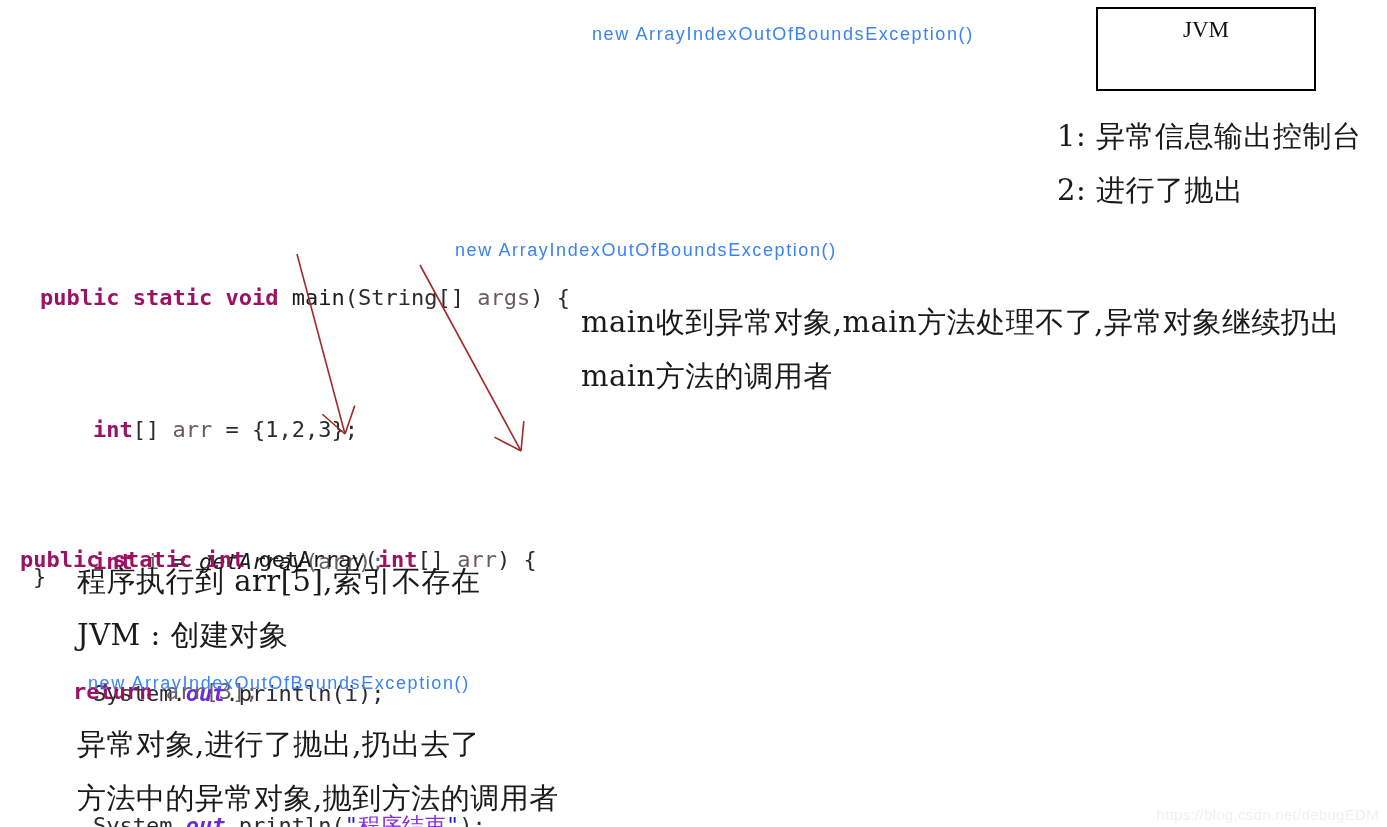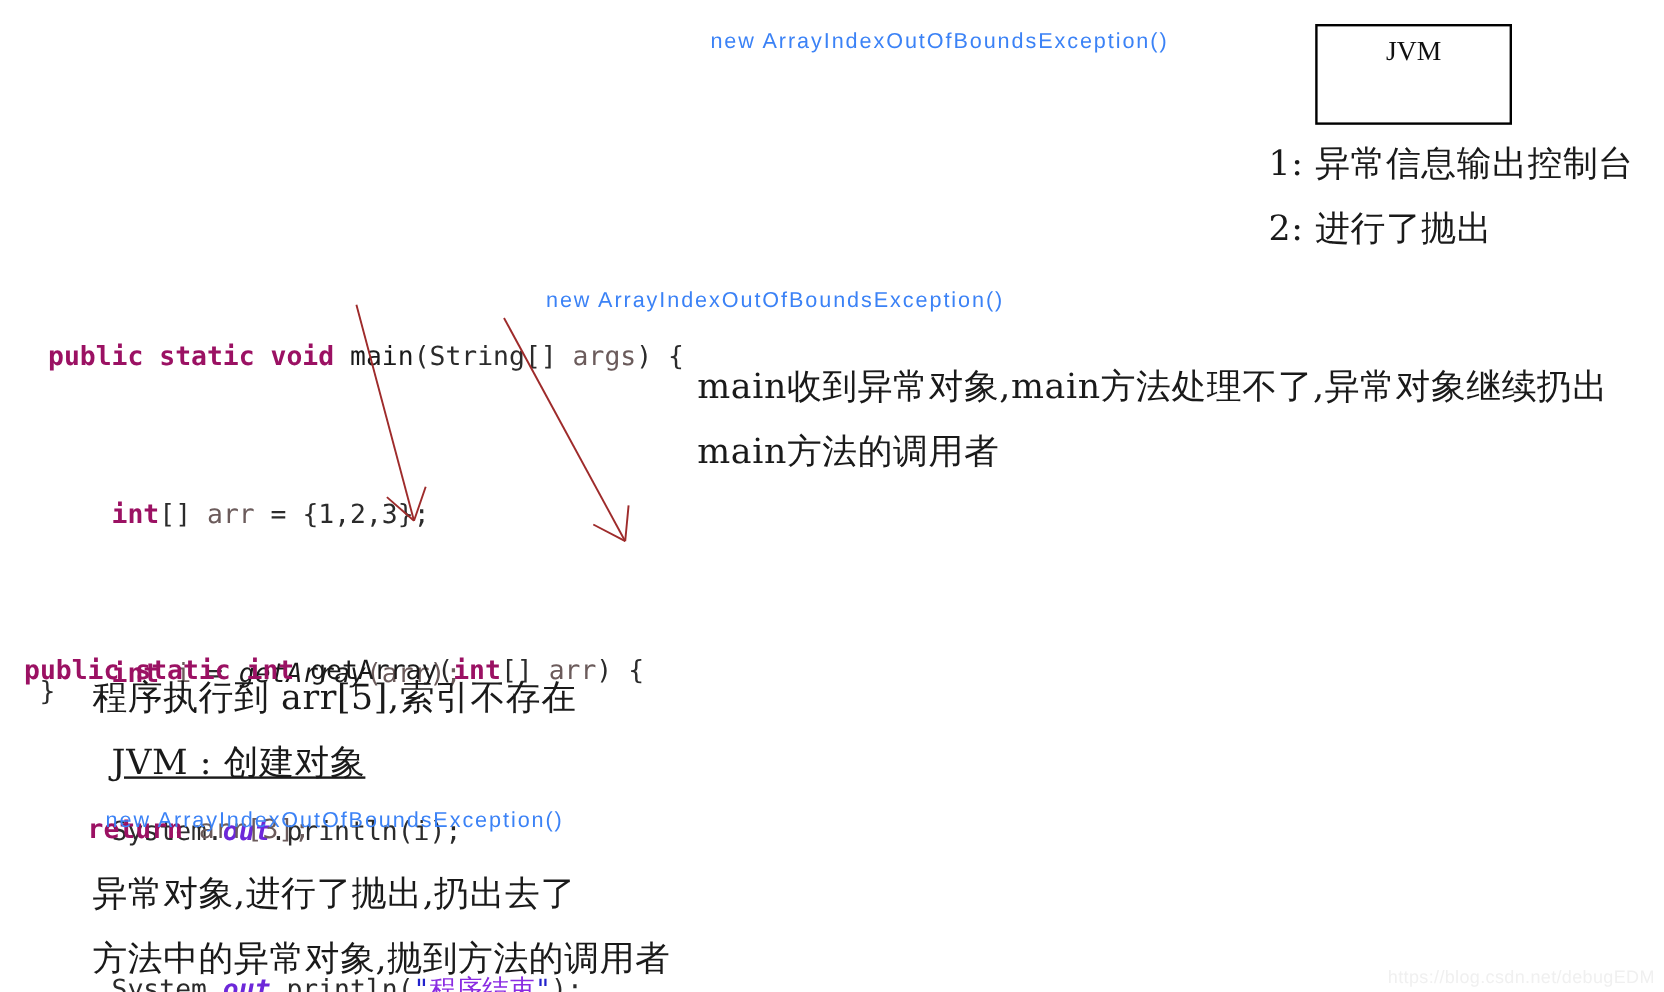--- a/index.html
+++ b/index.html
@@ -86,21 +86,21 @@
     letter-spacing: 0.3px;
   }
 </style>
 </head>
 <body>
 
 <div id="canvas">
 
   <div class="abs note-mono" style="left:592px; top:24px;">new ArrayIndexOutOfBoundsException()</div>
 
-  <div id="jvm-box" style="left:1096px; top:20px; width:164px; height:84px;">
+  <div id="jvm-box" style="left:1096px; top:7px; width:220px; height:84px;">
     <div class="jvm-label">JVM</div>
   </div>
 
   <div class="abs note-cn" style="left:1057px; top:117px;">1: 异常信息输出控制台</div>
   <div class="abs note-cn" style="left:1057px; top:171px;">2: 进行了抛出</div>
 
   <div class="abs code" style="left:40px; top:182px;">
 
     <div><span class="kw">public</span><span class="punc"> </span><span class="kw">static</span><span class="punc"> </span><span class="kw">void</span><span class="punc"> </span><span class="mth">main</span><span class="punc">(</span><span class="id">String[]</span><span class="punc"> </span><span class="var">args</span><span class="punc">)</span><span class="punc"> </span><span class="punc">{</span></div>
 
@@ -125,21 +125,21 @@
 
     <div><span class="kw">public</span><span class="punc"> </span><span class="kw">static</span><span class="punc"> </span><span class="kw">int</span><span class="punc"> </span><span class="mth">getArray</span><span class="punc">(</span><span class="kw">int</span><span class="punc">[]</span><span class="punc"> </span><span class="var">arr</span><span class="punc">)</span><span class="punc"> </span><span class="punc">{</span></div>
 
     <div><span class="punc">    </span><span class="kw">return</span><span class="punc"> </span><span class="var">arr[3];</span></div>
   </div>
 
   <div class="abs code" style="left:33px; top:560px;">}</div>
 
   <div class="abs note-cn" style="left:77px; top:562px;">程序执行到 arr[5],索引不存在</div>
 
-  <div class="abs note-cn" style="left:93px; top:616px;text-decoration:underline;">JVM : 创建对象</div>
+  <div class="abs note-cn" style="left:77px; top:616px;">JVM : 创建对象</div>
 
   <div class="abs note-mono" style="left:88px; top:673px;">new ArrayIndexOutOfBoundsException()</div>
 
   <div class="abs note-cn" style="left:77px; top:725px;">异常对象,进行了抛出,扔出去了</div>
 
   <div class="abs note-cn" style="left:77px; top:779px;">方法中的异常对象,抛到方法的调用者</div>
 
   <svg id="arrow-layer" viewBox="0 0 1387 827">
     <g id="arrows-group" stroke="#9e2b2b" stroke-width="1.6" fill="none">
         <line x1="297" y1="254" x2="345" y2="434"></line>

